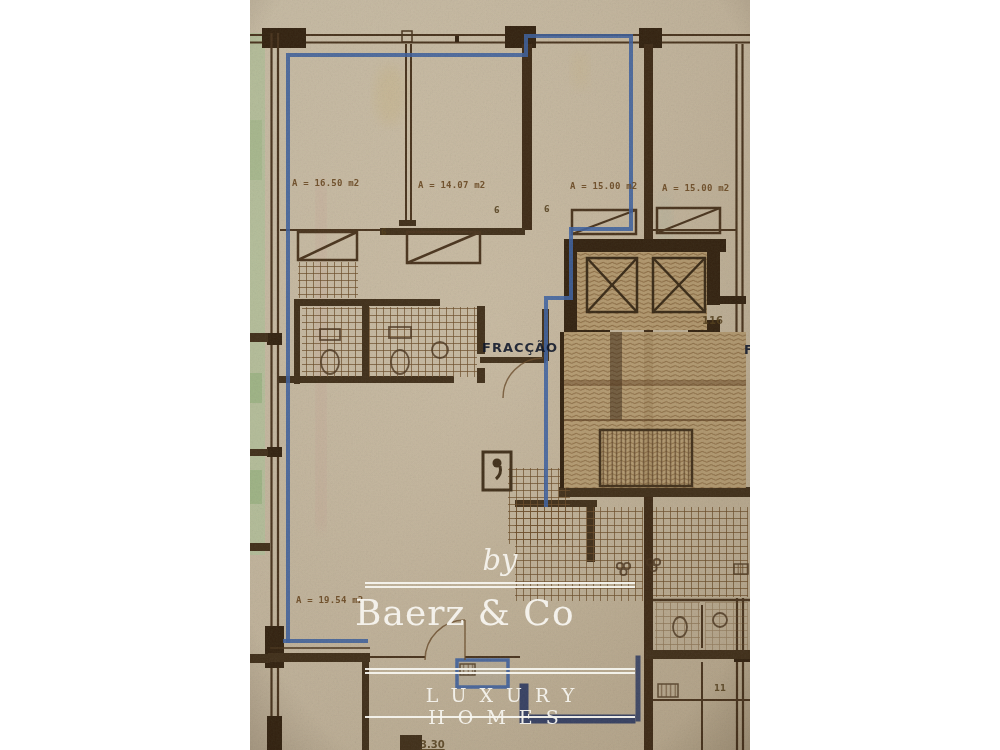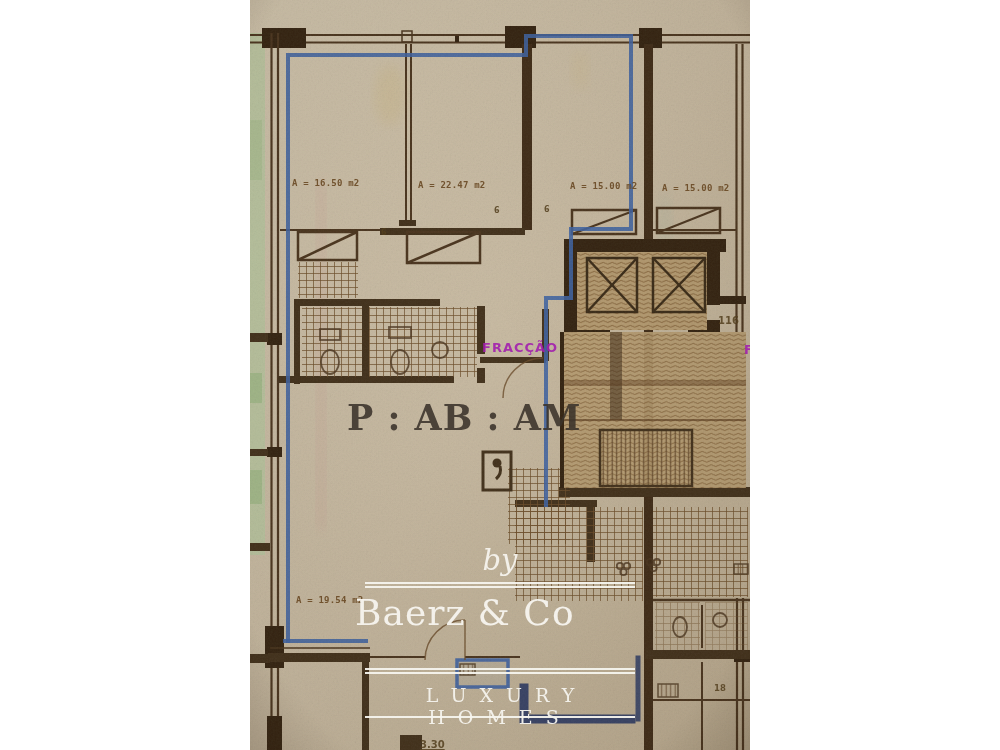--- a/index.html
+++ b/index.html
@@ -4,21 +4,21 @@
 <style>
   html,body{margin:0;padding:0;background:#ffffff;}
   #stage{position:relative;width:1000px;height:750px;background:#ffffff;overflow:hidden;
          font-family:"DejaVu Sans", sans-serif;}
   #photo{position:absolute;left:250px;top:0;width:500px;height:750px;overflow:hidden;}
   #photo svg{position:absolute;left:0;top:0;}
   .lbl{position:absolute;white-space:nowrap;pointer-events:none;}
   .area-lbl{font-family:"DejaVu Sans Mono", monospace;font-size:9px;font-weight:700;
             color:#6b4b26;opacity:.92;letter-spacing:.2px;}
   .frac-lbl{font-family:"DejaVu Sans", sans-serif;font-size:13px;font-weight:700;
-            color:#a21caf;letter-spacing:1px;opacity:.88;}
+            color:#0f172a;letter-spacing:1px;opacity:.88;}
   .tiny-lbl{font-family:"DejaVu Sans", sans-serif;font-size:8.5px;font-weight:700;
             color:#54401f;opacity:.85;}
   .code-lbl{font-family:"DejaVu Serif", serif;font-size:35px;font-weight:700;
             letter-spacing:1px;color:#3b332b;opacity:.88;line-height:1;}
   #watermark{position:absolute;left:105px;top:0;width:290px;height:750px;color:#f6f4ee;}
   #watermark .wline{position:absolute;left:10px;right:10px;height:1.6px;background:#f6f4ee;opacity:.95;}
   .wm-by{position:absolute;left:0;right:0;top:543px;text-align:center;
          font-family:"DejaVu Serif", serif;font-style:italic;font-size:29px;opacity:.95;}
   .wm-brand{position:absolute;left:0;right:0;top:592px;text-align:left;
             font-family:"DejaVu Serif", serif;font-size:36px;letter-spacing:1px;opacity:.97;}
@@ -229,36 +229,35 @@
       </g>
 
       <g>
         <rect width="500" height="750" filter="url(#grain)" opacity="0.16" style="mix-blend-mode:multiply"></rect>
         <rect width="500" height="750" filter="url(#grain)" opacity="0.07" style="mix-blend-mode:screen"></rect>
         <rect width="500" height="750" fill="url(#vig)"></rect>
       </g>
     </svg>
 
     <div class="lbl area-lbl" style="left:42px;top:178px;">A = 16.50 m2</div>
-    <div class="lbl area-lbl" style="left:168px;top:180px;">A = 22.47 m2</div>
+    <div class="lbl area-lbl" style="left:168px;top:180px;">A = 14.07 m2</div>
     <div class="lbl area-lbl" style="left:320px;top:181px;">A = 15.00 m2</div>
     <div class="lbl area-lbl" style="left:412px;top:183px;">A = 15.00 m2</div>
     <div class="lbl area-lbl" style="left:46px;top:595px;">A = 19.54 m2</div>
 
     <div class="lbl frac-lbl" style="left:232px;top:340px;">FRACÇÃO</div>
     <div class="lbl frac-lbl" style="left:494px;top:342px;">FRACÇÃO</div>
 
-    <div class="lbl tiny-lbl" style="left:468px;top:315px;font-size:10px;">116</div>
-    <div class="lbl tiny-lbl" style="left:464px;top:683px;">18</div>
+    <div class="lbl tiny-lbl" style="left:452px;top:315px;font-size:10px;">116</div>
+    <div class="lbl tiny-lbl" style="left:464px;top:683px;">11</div>
     <div class="lbl tiny-lbl" style="left:170px;top:739px;font-size:10px;text-decoration:underline;">3.30</div>
     <div class="lbl tiny-lbl" style="left:131px;top:228px;font-size:8px;">6</div>
     <div class="lbl tiny-lbl" style="left:244px;top:206px;font-size:8px;">6</div>
     <div class="lbl tiny-lbl" style="left:294px;top:205px;font-size:8px;">6</div>
 
-    <div class="lbl code-lbl" style="left:97px;top:400px;">P : AB : AM</div>
 
     <div id="watermark">
       <div class="wm-by">by</div>
       <div class="wline" style="top:582px;"></div>
       <div class="wline" style="top:586px;"></div>
       <div class="wm-brand">Baerz &amp; Co</div>
       <div class="wline" style="top:668px;"></div>
       <div class="wline" style="top:672px;"></div>
       <div class="wm-tag">LUXURY HOMES</div>
       <div class="wline" style="top:716px;height:2px;"></div>

